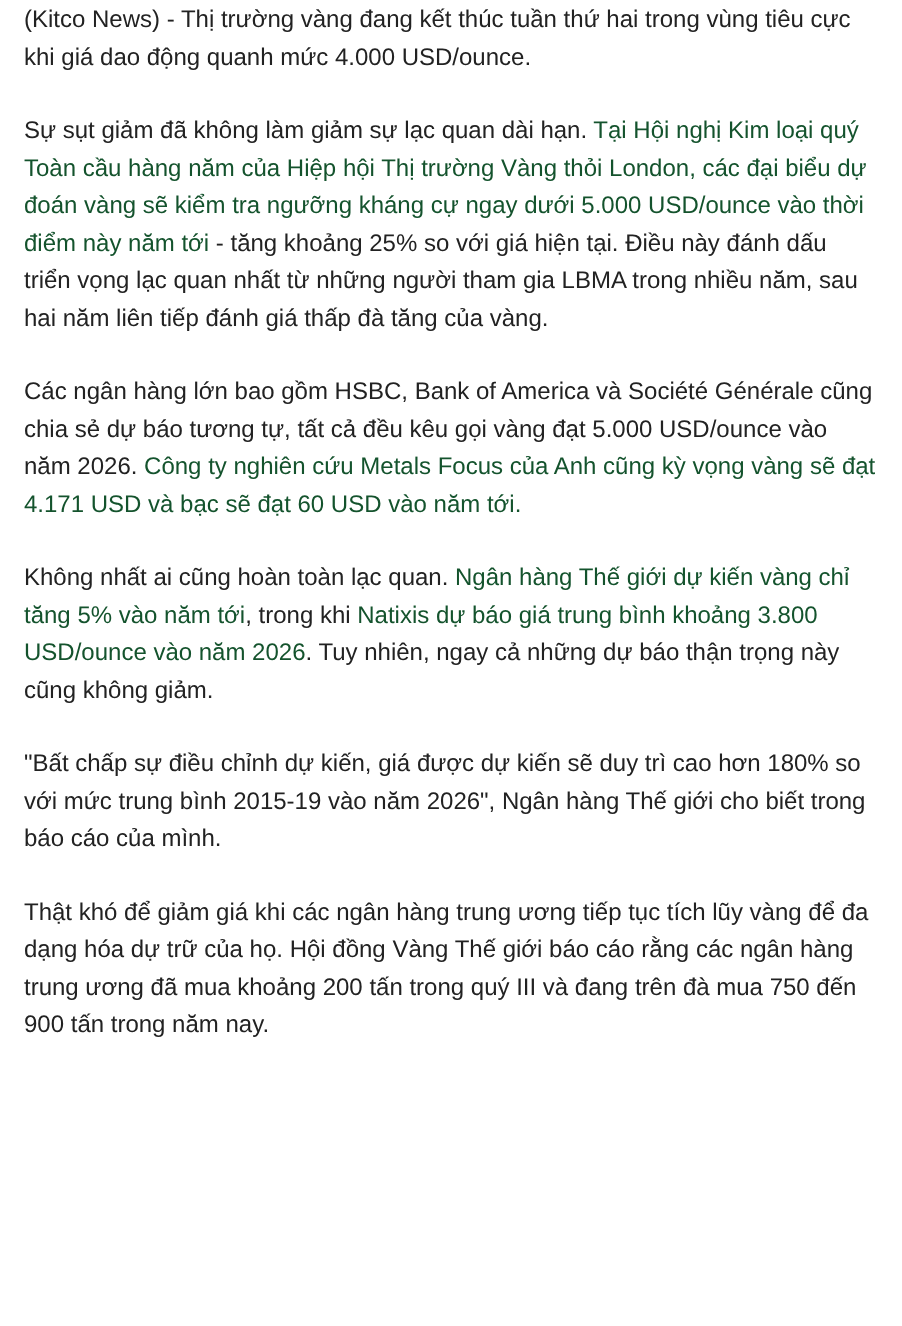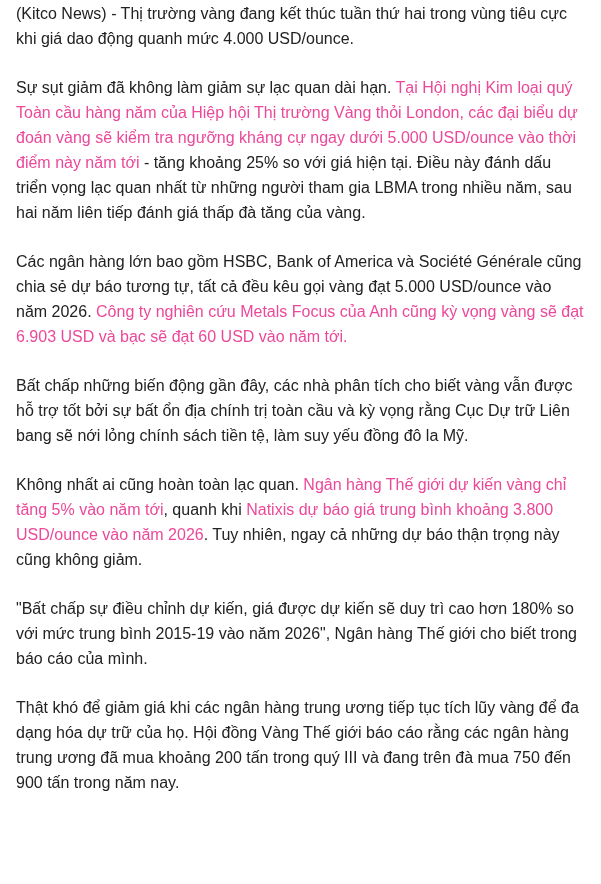--- a/index.html
+++ b/index.html
@@ -6,40 +6,37 @@
   body { width: 601px; height: 884px; overflow: hidden; }
   .article {
     padding: 0 16px;
     font-family: "Liberation Sans", "DejaVu Sans", sans-serif;
     font-size: 16px;
     line-height: 25px;
     color: #222222;
   }
   .article p { margin: 0 0 24px 0; }
   .article p:first-child { margin-top: 1px; }
-  .article a { color: #ec4899; text-decoration: none; }
+  .article a { color: #14532d; text-decoration: none; }
 </style>
 </head>
 <body>
 
 <div class="article">
   <p>
     <span>(Kitco News) - Thị trường vàng đang kết thúc tuần thứ hai trong vùng tiêu cực khi giá dao động quanh mức 4.000 USD/ounce.</span>
   </p>
   <p>
     <span>Sự sụt giảm đã không làm giảm sự lạc quan dài hạn. </span><a>Tại Hội nghị Kim loại quý Toàn cầu hàng năm của Hiệp hội Thị trường Vàng thỏi London, các đại biểu dự đoán vàng sẽ kiểm tra ngưỡng kháng cự ngay dưới 5.000 USD/ounce vào thời điểm này năm tới</a><span> - tăng khoảng 25% so với giá hiện tại. Điều này đánh dấu triển vọng lạc quan nhất từ những người tham gia LBMA trong nhiều năm, sau hai năm liên tiếp đánh giá thấp đà tăng của vàng.</span>
   </p>
   <p>
-    <span>Các ngân hàng lớn bao gồm HSBC, Bank of America và Société Générale cũng chia sẻ dự báo tương tự, tất cả đều kêu gọi vàng đạt 5.000 USD/ounce vào năm 2026. </span><a>Công ty nghiên cứu Metals Focus của Anh cũng kỳ vọng vàng sẽ đạt 6.903 USD và bạc sẽ đạt 60 USD vào năm tới.</a>
+    <span>Các ngân hàng lớn bao gồm HSBC, Bank of America và Société Générale cũng chia sẻ dự báo tương tự, tất cả đều kêu gọi vàng đạt 5.000 USD/ounce vào năm 2026. </span><a>Công ty nghiên cứu Metals Focus của Anh cũng kỳ vọng vàng sẽ đạt 4.171 USD và bạc sẽ đạt 60 USD vào năm tới.</a>
   </p>
   <p>
-    <span>Bất chấp những biến động gần đây, các nhà phân tích cho biết vàng vẫn được hỗ trợ tốt bởi sự bất ổn địa chính trị toàn cầu và kỳ vọng rằng Cục Dự trữ Liên bang sẽ nới lỏng chính sách tiền tệ, làm suy yếu đồng đô la Mỹ.</span>
-  </p>
-  <p>
-    <span>Không nhất ai cũng hoàn toàn lạc quan. </span><a>Ngân hàng Thế giới dự kiến vàng chỉ tăng 5% vào năm tới</a><span>, quanh khi </span><a>Natixis dự báo giá trung bình khoảng 3.800 USD/ounce vào năm 2026</a><span>. Tuy nhiên, ngay cả những dự báo thận trọng này cũng không giảm.</span>
+    <span>Không nhất ai cũng hoàn toàn lạc quan. </span><a>Ngân hàng Thế giới dự kiến vàng chỉ tăng 5% vào năm tới</a><span>, trong khi </span><a>Natixis dự báo giá trung bình khoảng 3.800 USD/ounce vào năm 2026</a><span>. Tuy nhiên, ngay cả những dự báo thận trọng này cũng không giảm.</span>
   </p>
   <p>
     <span>"Bất chấp sự điều chỉnh dự kiến, giá được dự kiến sẽ duy trì cao hơn 180% so với mức trung bình 2015-19 vào năm 2026", Ngân hàng Thế giới cho biết trong báo cáo của mình.</span>
   </p>
   <p>
     <span>Thật khó để giảm giá khi các ngân hàng trung ương tiếp tục tích lũy vàng để đa dạng hóa dự trữ của họ. Hội đồng Vàng Thế giới báo cáo rằng các ngân hàng trung ương đã mua khoảng 200 tấn trong quý III và đang trên đà mua 750 đến 900 tấn trong năm nay.</span>
   </p>
 </div>
 
 </body></html>

